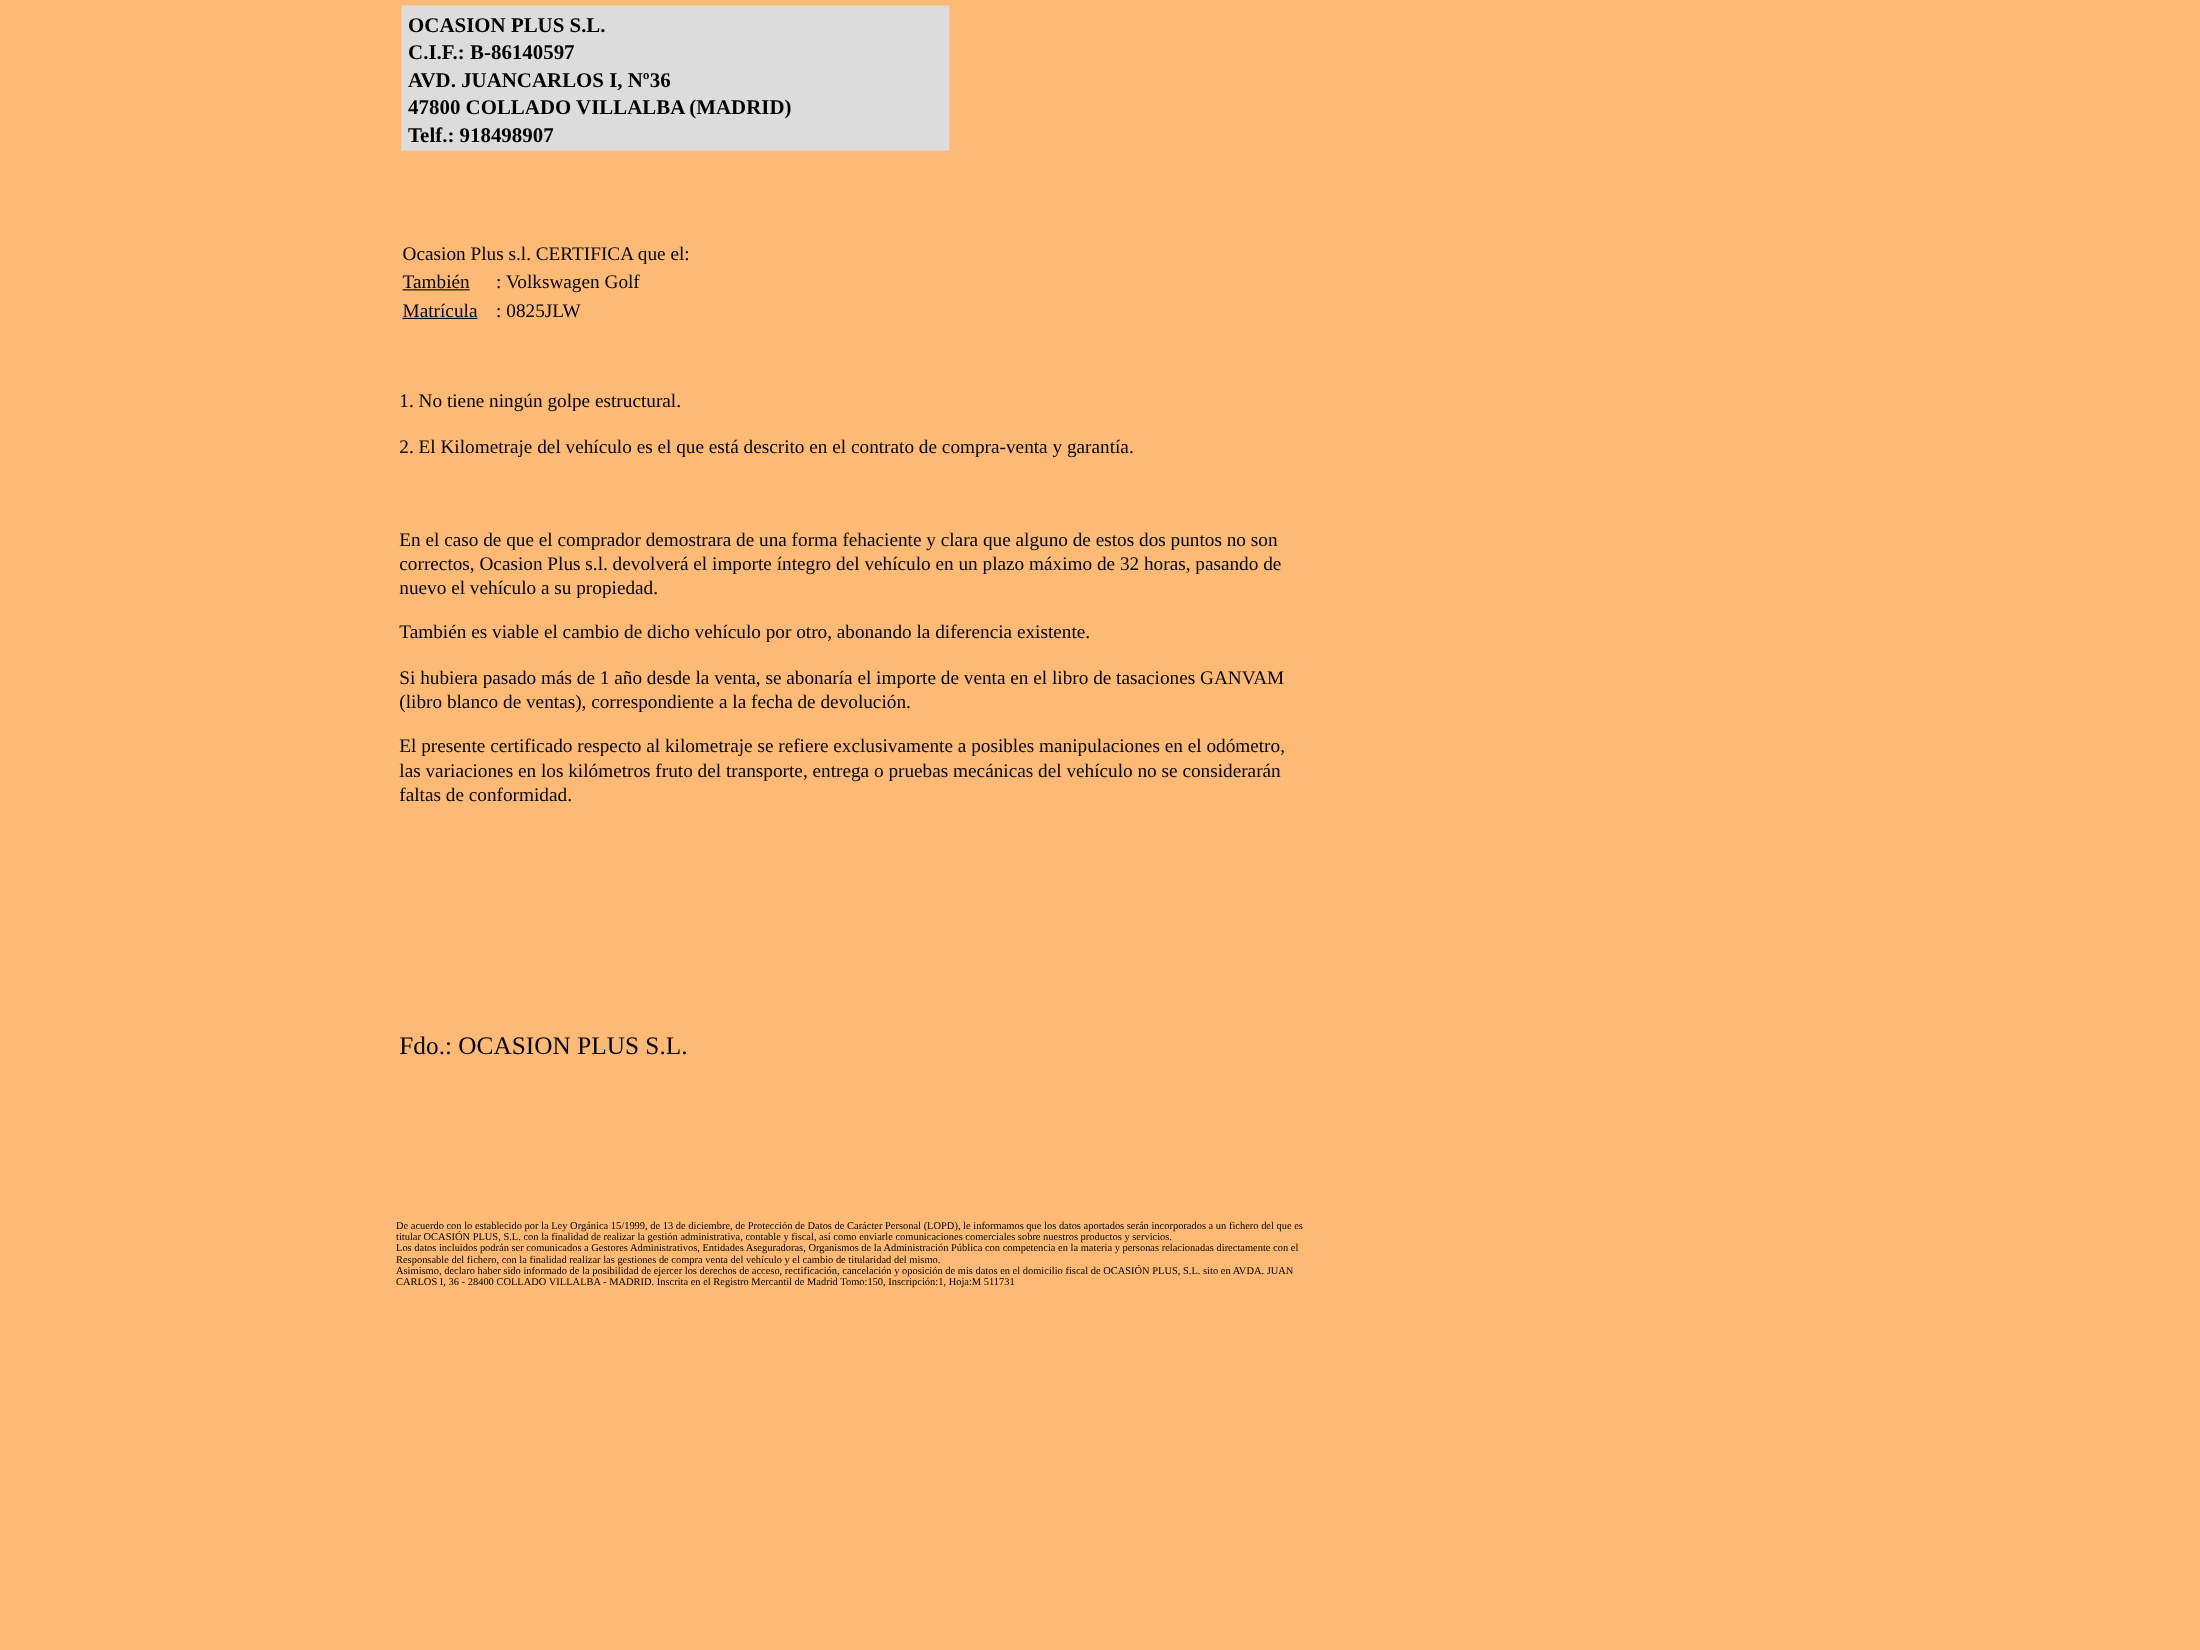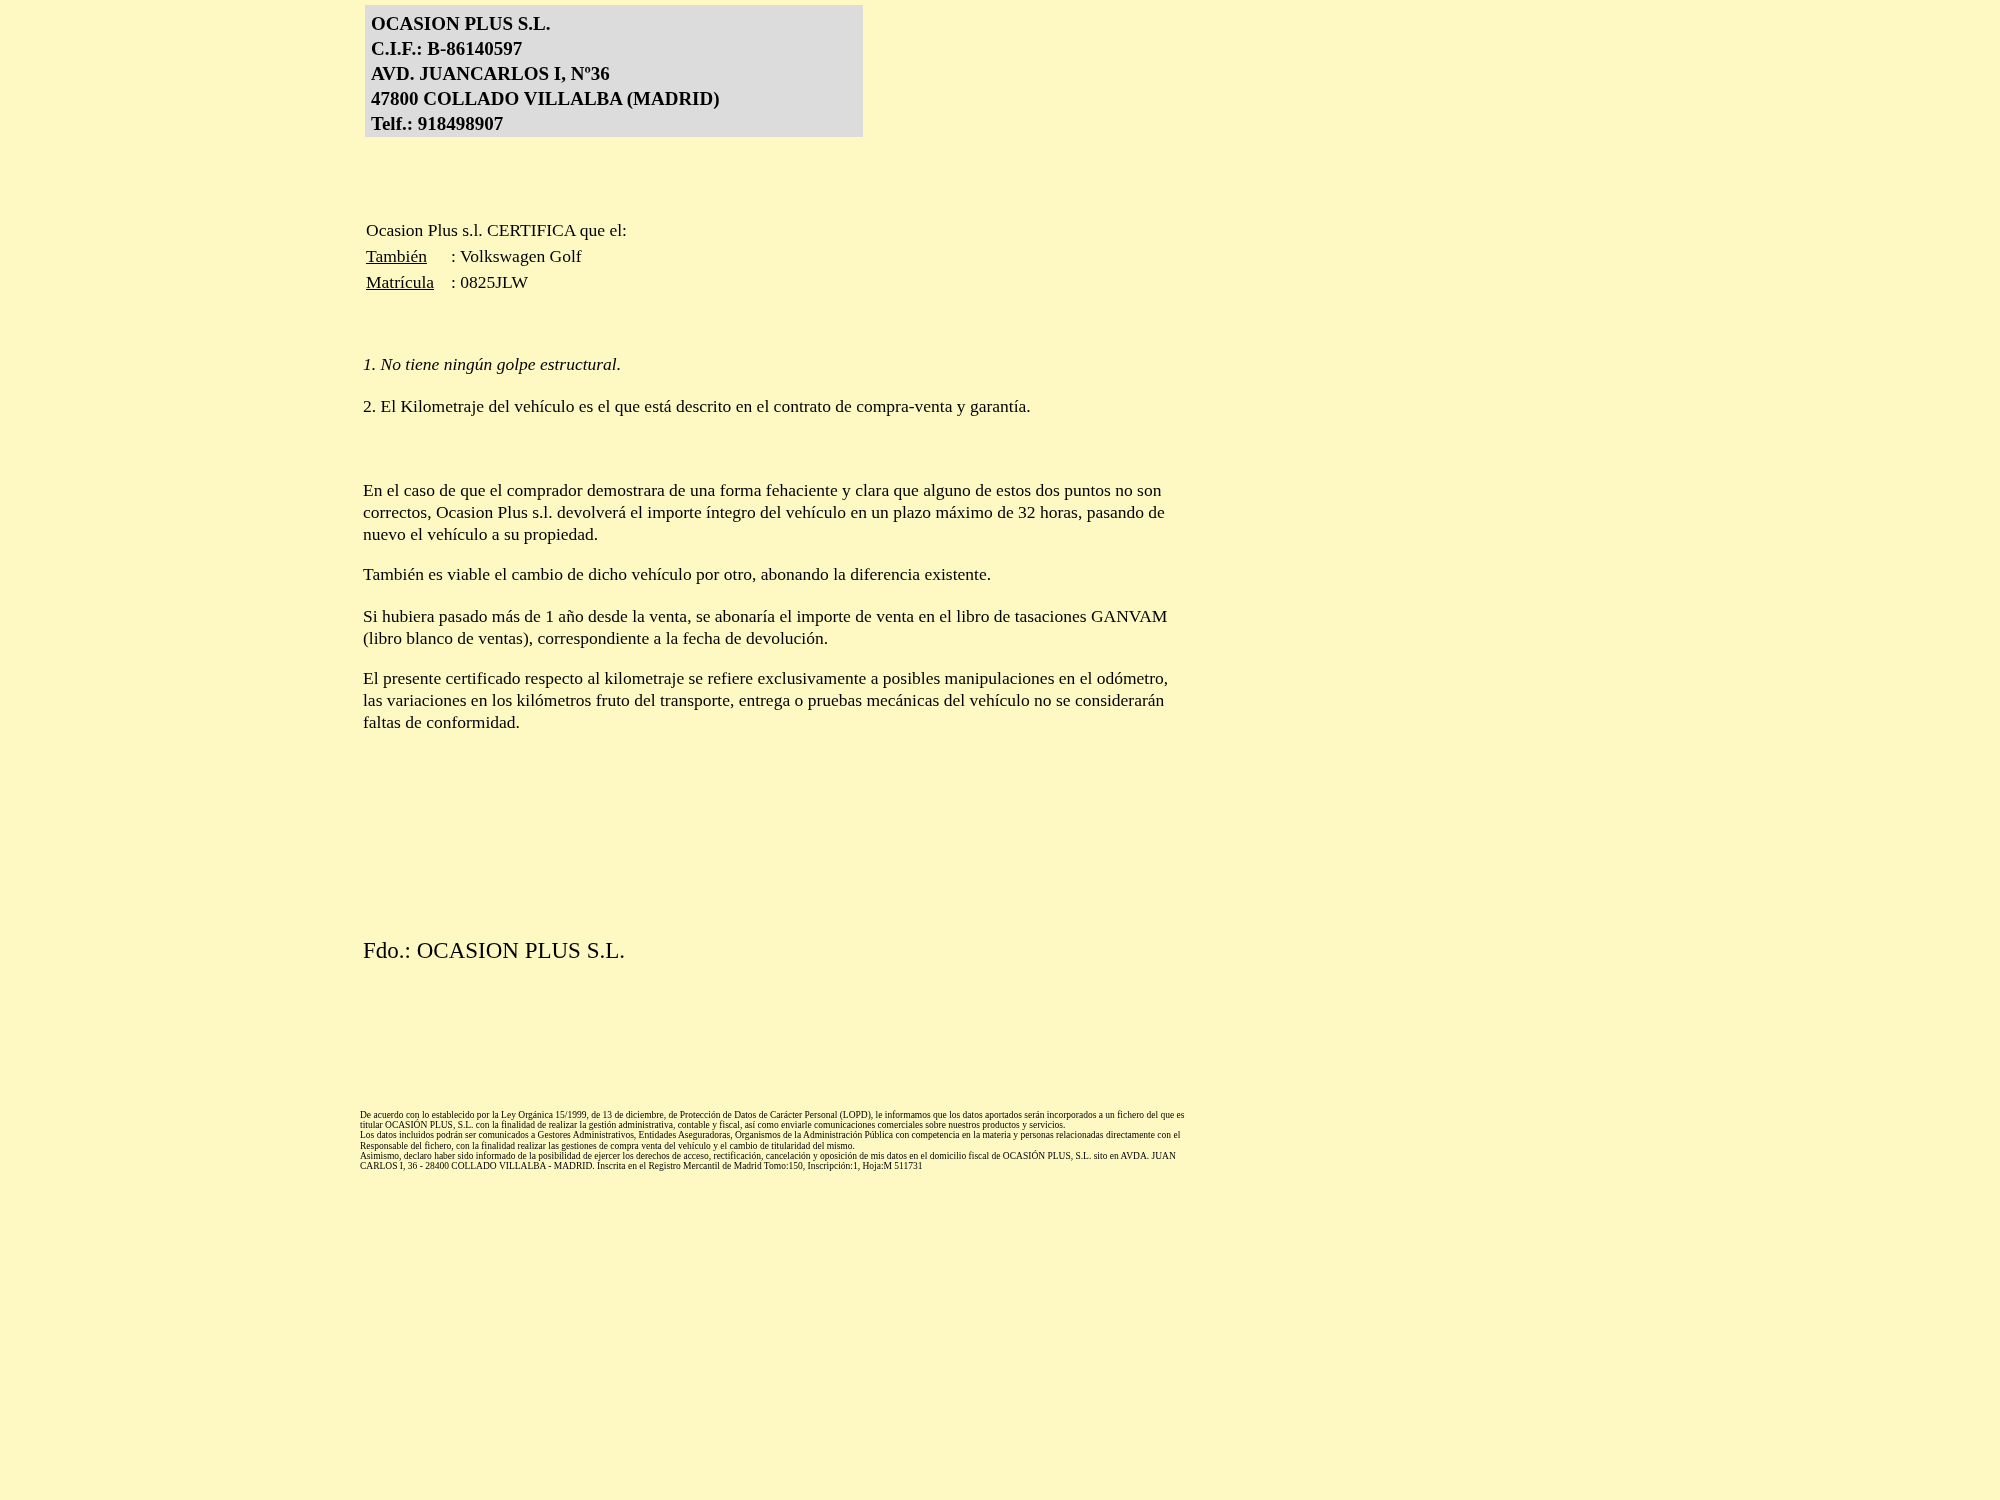--- a/index.html
+++ b/index.html
@@ -5,21 +5,21 @@
   * { margin: 0; padding: 0; box-sizing: border-box; }
   html, body {
     background: #ffffff;
     font-family: "Liberation Serif", "DejaVu Serif", serif;
     color: #000000;
   }
   .page {
     position: relative;
     width: 2000px;
     height: 1500px;
-    background: #fef9c3;
+    background: #fdba74;
     overflow: hidden;
   }
   .header-box {
     position: absolute;
     left: 365px;
     top: 5px;
     width: 498px;
     height: 132px;
     background: #dcdcdc;
     padding: 6px 10px 0 6px;
@@ -50,21 +50,21 @@
   .kv-label .u {
     text-decoration: underline;
   }
   .point {
     position: absolute;
     left: 363px;
     width: 828px;
     font-size: 17.5px;
     line-height: 22px;
   }
-  .p1 { top: 353px; font-style: italic; }
+  .p1 { top: 353px; }
   .p2 { top: 395px; }
   .para {
     position: absolute;
     left: 363px;
     width: 828px;
     font-size: 17.5px;
     line-height: 22px;
   }
   .para1 { top: 479px; }
   .para2 { top: 563px; }

